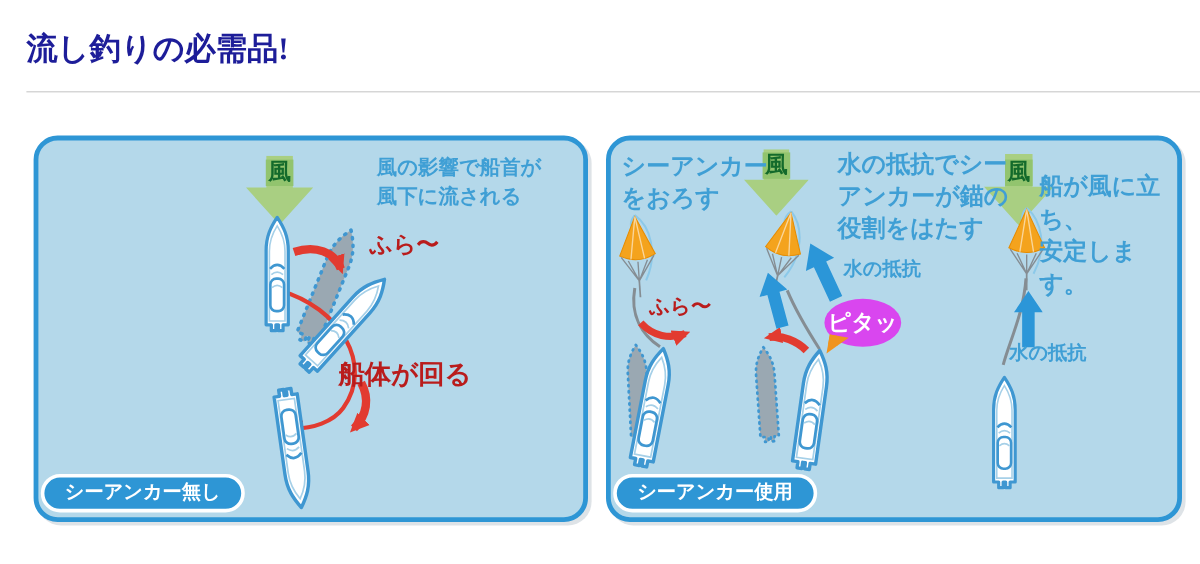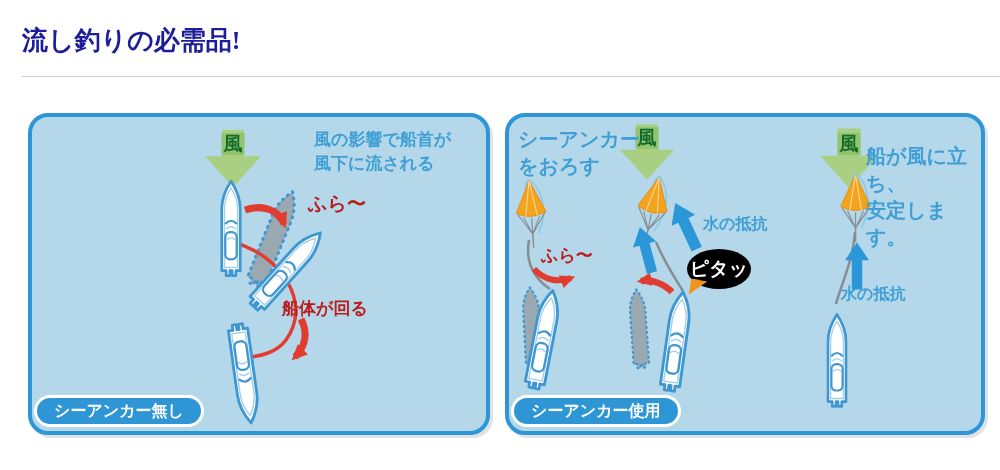--- a/index.html
+++ b/index.html
@@ -21,21 +21,21 @@
              background:#92c46e;color:#136a2b;font-weight:bold;font-size:19px;
              line-height:1.15;padding:0 2px;}
   .cap{position:absolute;white-space:pre-line;font-weight:bold;line-height:1.42;}
   .blue{color:#3f9fd5;}
   .cap17{font-size:17px;}
   .cap16{font-size:20px;line-height:1.35;}
   .note{position:absolute;font-weight:bold;}
   .red{color:#b91c1c;}
   .badge{position:absolute;left:6px;bottom:8px;background:#2e96d5;border:3px solid #ffffff;
          border-radius:22px;color:#fff;font-size:16px;font-weight:bold;padding:3px 17px;line-height:1.25;}
-  .bubble{position:absolute;background:#000000;color:#fff;font-weight:bold;font-size:19px;
+  .bubble{position:absolute;background:#d946ef;color:#fff;font-weight:bold;font-size:19px;
           border-radius:50%;display:flex;align-items:center;justify-content:center;}
   .bubble::after{content:"";position:absolute;left:3px;bottom:-7px;width:0;height:0;
           border:8px solid transparent;border-top-color:#f0941e;border-left-color:#f0941e;
           transform:rotate(10deg);}
 </style>
 </head>
 <body>
 
 <svg width="0" height="0" style="position:absolute" aria-hidden="true">
   <defs>
@@ -99,21 +99,21 @@
         <g transform="translate(216,259) rotate(172)">
           <use href="#boat" x="-20" y="-57" width="40" height="114"></use>
         </g>
         <path d="M217 97 C235 91 251 97 256 111" fill="none" stroke="#e23b30" stroke-width="7" marker-end="url(#rhL)"></path>
         <path d="M273 206 C280 219 278 233 267 244" fill="none" stroke="#e23b30" stroke-width="7" marker-end="url(#rhL)"></path>
       </svg>
 
       <div class="cap cap17 blue" style="left:286px;top:15px;">風の影響で船首が
 風下に流される</div>
       <div class="note red" style="left:280px;top:78px;font-size:19px;">ふら〜</div>
-      <div class="note red" style="left:254px;top:184px;font-size:17px;">船体が回る</div>
+      <div class="note red" style="left:254px;top:184px;font-size:22px;">船体が回る</div>
       <div class="badge">シーアンカー無し</div>
     </div>
   </section>
 
   <section class="panel panel-right">
     <div class="layer">
       <div class="windarrow" style="left:115px;top:7px;width:54px;height:64px;">
         <svg viewBox="0 0 76 78">
             <use href="#windarw"></use>
           </svg>
@@ -173,20 +173,23 @@
         <g transform="translate(181,113) rotate(-25)">
           <use href="#uparw" x="-13" y="-26" width="26" height="52"></use>
         </g>
         <g transform="translate(352,153)">
           <use href="#uparw" x="-12" y="-24" width="24" height="48"></use>
         </g>
       </svg>
 
       <div class="cap cap16 blue" style="left:13px;top:13px;">シーアンカー
 をおろす</div>
+      <div class="cap cap16 blue" style="left:193px;top:11px;">水の抵抗でシー
+アンカーが錨の
+役割をはたす</div>
       <div class="cap cap16 blue" style="left:361px;top:30px;">船が風に立ち、
 安定します。</div>
       <div class="note red" style="left:36px;top:131px;font-size:17px;">ふら〜</div>
       <div class="note blue" style="left:198px;top:101px;font-size:16px;">水の抵抗</div>
       <div class="note blue" style="left:336px;top:171px;font-size:16px;">水の抵抗</div>
       <div class="bubble" style="left:182px;top:136px;width:64px;height:40px;">ピタッ</div>
       <div class="badge">シーアンカー使用</div>
     </div>
   </section>
 </div>

